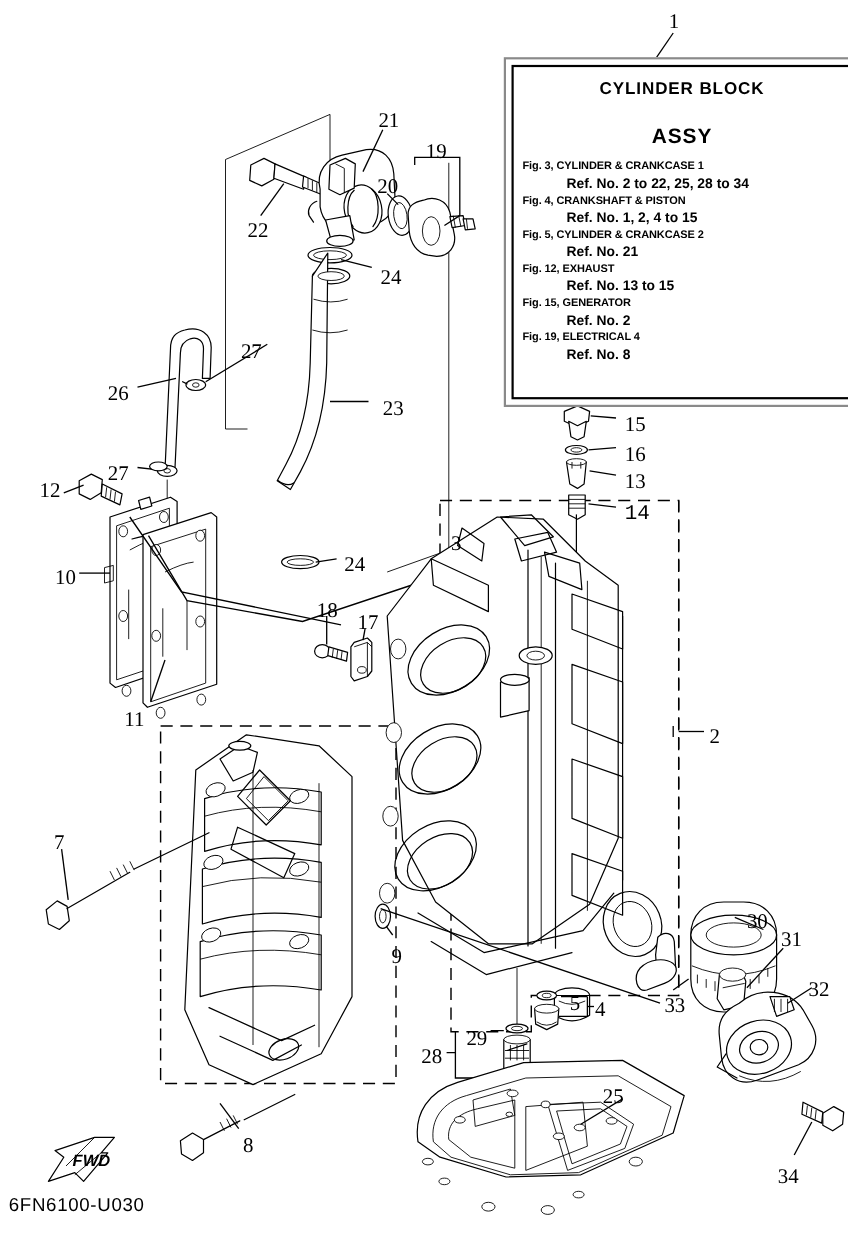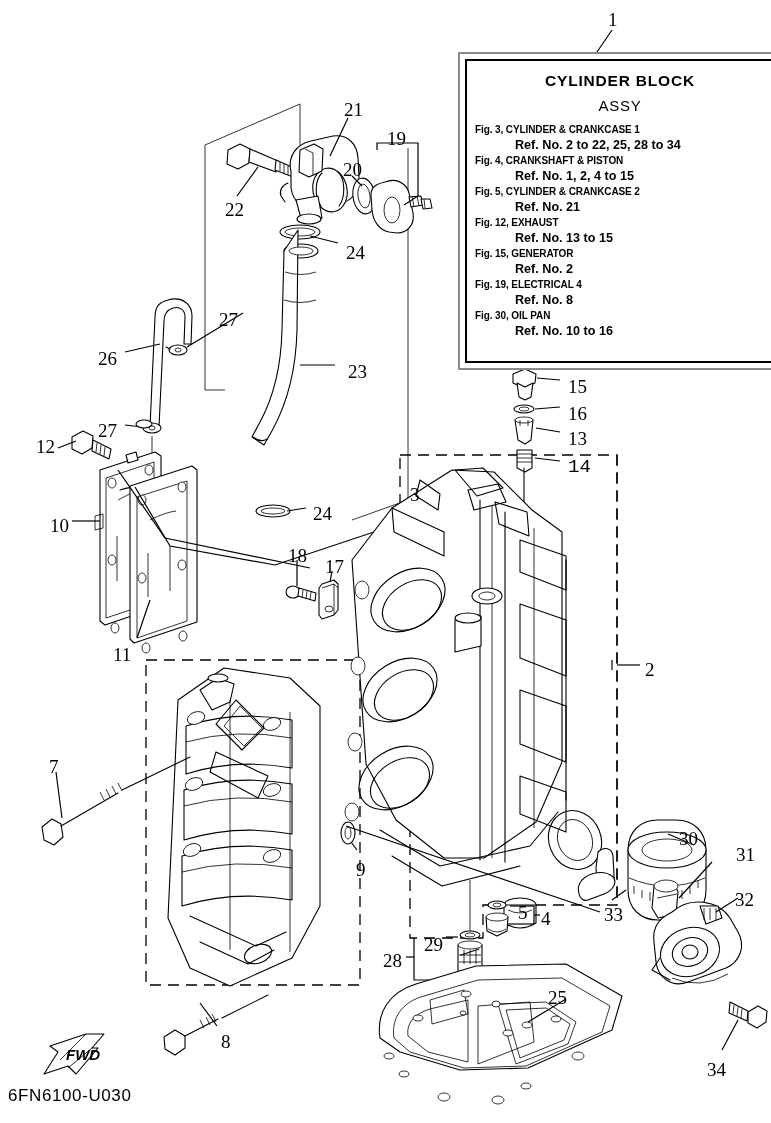--- a/index.html
+++ b/index.html
@@ -8,22 +8,22 @@
   #sheet{position:absolute;left:0;top:0;width:771px;height:1123px;}
   #art{position:absolute;left:0;top:0;width:771px;height:1123px;}
 
   
   .legend{position:absolute;left:458px;top:52px;width:324px;height:318px;
           background:#fff;border:2px solid #8a8a8a;box-sizing:border-box;}
   .legend-inner{position:absolute;left:5px;top:5px;right:5px;bottom:5px;
           border:2px solid #000;box-sizing:border-box;padding:9px 8px 0 8px;}
   .lg-title{text-align:center;font-weight:bold;font-size:15.5px;
             letter-spacing:.8px;margin-top:2px;}
-  .lg-sub{text-align:center;font-weight:normal;font-size:15px;
-          letter-spacing:.8px;margin-top:7px;margin-bottom:8px;}
+  .lg-sub{text-align:center;font-weight:bold;font-size:19px;
+          letter-spacing:.8px;margin-top:24px;margin-bottom:8px;}
   .lg-row{font-weight:bold;font-size:10px;line-height:15.6px;
           letter-spacing:-.1px;white-space:nowrap;}
   .lg-ref{font-weight:bold;font-size:12.6px;line-height:15.4px;
           padding-left:40px;white-space:nowrap;}
 
   
   .cal{position:absolute;font-size:19px;font-weight:400;
        font-family:"Liberation Serif", serif;line-height:1;
        white-space:nowrap;}
 
@@ -467,24 +467,20 @@
         <div class="lg-row">Fig. 12, EXHAUST</div>
         <div class="lg-ref">Ref. No. 13 to 15</div>
       </div>
       <div>
         <div class="lg-row">Fig. 15, GENERATOR</div>
         <div class="lg-ref">Ref. No. 2</div>
       </div>
       <div>
         <div class="lg-row">Fig. 19, ELECTRICAL 4</div>
         <div class="lg-ref">Ref. No. 8</div>
-      </div>
-      <div>
-        <div class="lg-row">Fig. 30, OIL PAN</div>
-        <div class="lg-ref">Ref. No. 10 to 16</div>
       </div>
     </div>
   </div>
 
   <div id="callout-layer">
       <div class="cal" style="left: 608px; top: 10px;">1</div>
       <div class="cal" style="left: 344px; top: 100px;">21</div>
       <div class="cal" style="left: 387px; top: 129px;">19</div>
       <div class="cal" style="left: 343px; top: 160px;">20</div>
       <div class="cal" style="left: 225px; top: 200px;">22</div>
@@ -501,21 +497,21 @@
       <div class="cal" style="left: 410px; top: 485px;">3</div>
       <div class="cal" style="left: 50px; top: 516px;">10</div>
       <div class="cal" style="left: 313px; top: 504px;">24</div>
       <div class="cal" style="left: 288px; top: 546px;">18</div>
       <div class="cal" style="left: 325px; top: 557px;">17</div>
       <div class="cal" style="left: 113px; top: 645px; text-align: right;">11</div>
       <div class="cal" style="left: 645px; top: 660px;">2</div>
       <div class="cal" style="left: 49px; top: 757px;">7</div>
       <div class="cal" style="left: 679px; top: 829px;">30</div>
       <div class="cal" style="left: 356px; top: 860px;">9</div>
-      <div class="cal" style="left: 710px; top: 845px; margin-left: 26px;">31</div>
+      <div class="cal" style="left: 710px; top: 845px;">31</div>
       <div class="cal" style="left: 735px; top: 890px;">32</div>
       <div class="cal" style="left: 518px; top: 903px;">5</div>
       <div class="cal" style="left: 541px; top: 909px;">4</div>
       <div class="cal" style="left: 604px; top: 905px;">33</div>
       <div class="cal" style="left: 424px; top: 935px;">29</div>
       <div class="cal" style="left: 383px; top: 951px;">28</div>
       <div class="cal" style="left: 548px; top: 988px;">25</div>
       <div class="cal" style="left: 221px; top: 1032px;">8</div>
       <div class="cal" style="left: 707px; top: 1060px;">34</div>
     </div>

